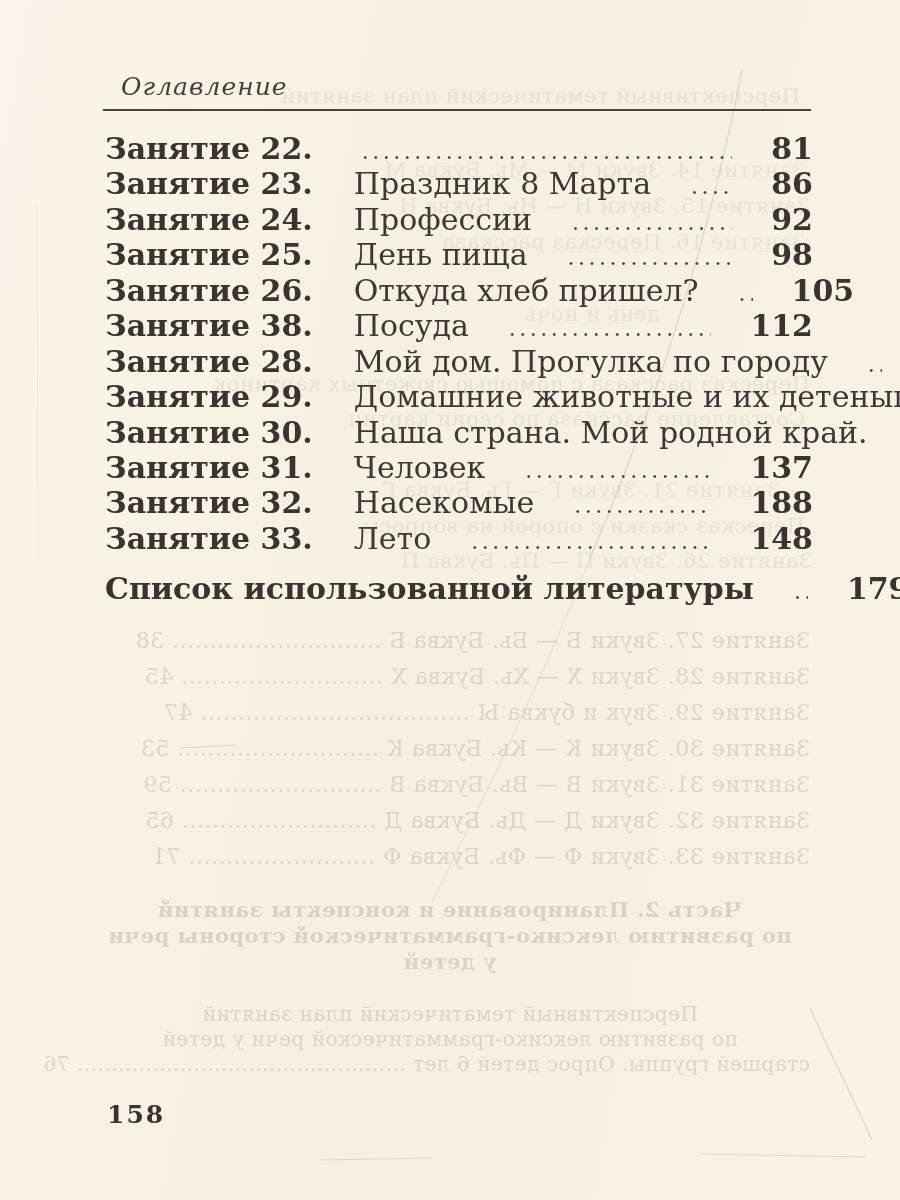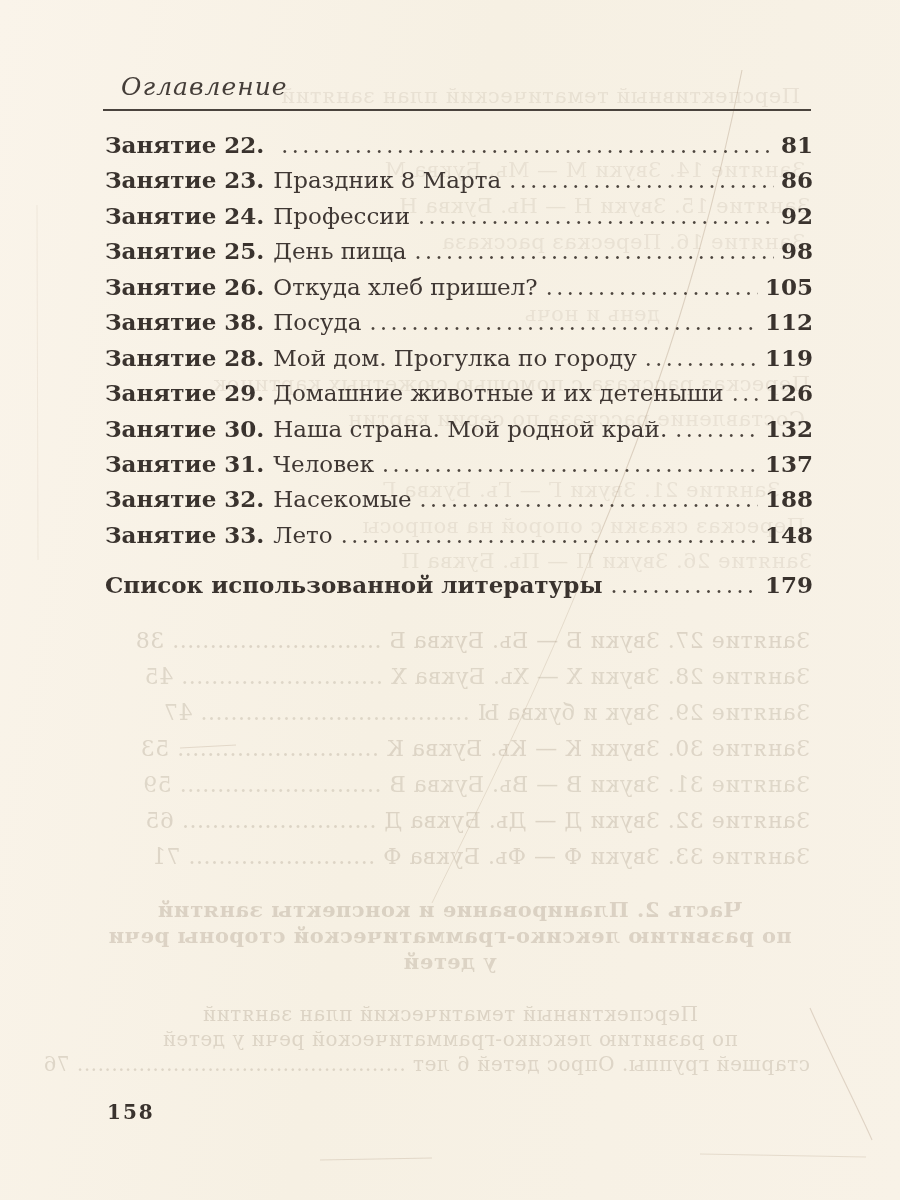--- a/index.html
+++ b/index.html
@@ -38,40 +38,41 @@
     position:absolute;left:103px;top:109px;width:708px;height:2px;
     background:#4a433d;
   }
   
   .toc{
     position:absolute;left:105px;top:131px;width:708px;
   }
   .row{
     display:flex;align-items:baseline;
     height:35.45px;
-    font-size:23px;
+    font-size:30px;
     white-space:nowrap;
+    gap:32px;
   }
   .lbl{font-weight:bold;margin-right:9px;color:#3a332e;}
   .ttl{font-weight:normal;}
   .leader{
     flex:1;overflow:hidden;min-width:14px;
     margin:0 7px 0 8px;
   }
   .leader::after{
     content:"........................................................................................................................";
     letter-spacing:3.5px;font-size:22px;color:#4c443d;
   }
   .pg{font-weight:bold;text-align:left;color:#3a332e;}
   .row.bib{margin-top:15px;}
   .row.bib .ttl{font-weight:bold;color:#3a332e;}
   
   .folio{
     position:absolute;left:107px;top:1100px;
-    font-size:20px;font-weight:bold;letter-spacing:2px;
+    font-size:25px;font-weight:bold;letter-spacing:2px;
     color:#3a332e;
   }
 </style>
 </head>
 <body>
 
 <div class="page">
 
   <div class="ghost-layer">
       <div class="ghost-line" style="top: 84px; font-size: 21px; opacity: 0.13; left: 100px;">Перспективный тематический план занятий</div>

